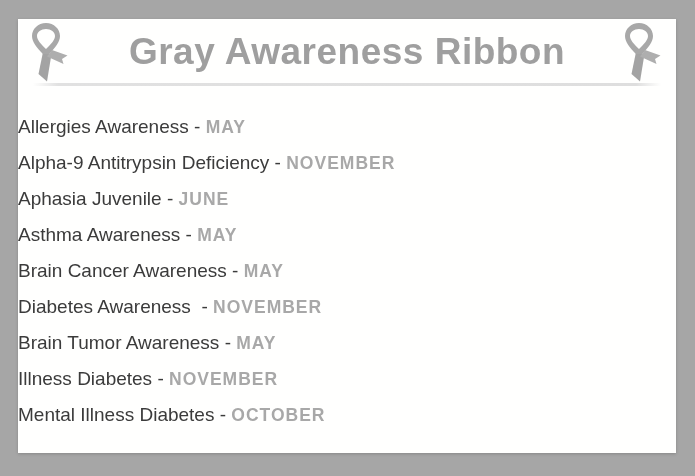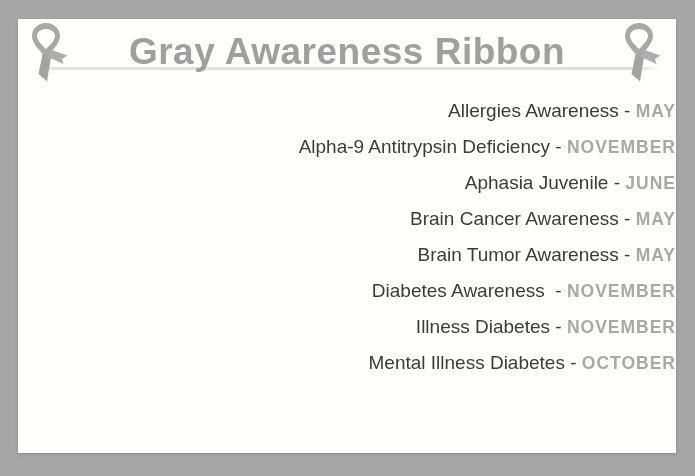--- a/index.html
+++ b/index.html
@@ -10,39 +10,39 @@
     overflow:hidden;
     font-family:"Liberation Sans", sans-serif;
   }
   .card {
     position:absolute;
     left:18px; top:19px;
     width:658px; height:434px;
     background:#fffffe;
     box-shadow:0 1px 3px rgba(0,0,0,0.18);
   }
-  .title-row { position:relative; height:48px; }
+  .title-row { position:relative; height:64px; }
   .page-title {
     position:absolute; left:0; right:0; top:13px;
     text-align:center;
     font-size:37px; line-height:40px; font-weight:bold;
     letter-spacing:0.5px;
     color:#9f9f9f;
   }
   .ribbon { position:absolute; top:4px; width:38px; height:59px; }
   .ribbon-left  { left:12px; }
   .ribbon-right { right:15px; }
   .divider {
     height:3px; margin:0 15px;
     background:linear-gradient(90deg, rgba(224,224,224,0) 0%, #e1e1e1 4%, #dedede 96%, rgba(224,224,224,0) 100%);
   }
   .month-list { margin-top:23px; }
   .list-row {
     line-height:35px;
-    text-align:right;
+    text-align:left;
     font-size:19px;
   }
   .cause, .sep { color:#3b3b3b; white-space:pre; }
   .month {
     color:#a8a8a8;
     font-weight:bold;
     font-size:17.5px;
     letter-spacing:1px;
     white-space:pre;
   }
@@ -78,27 +78,30 @@
     <div class="list-row">
       <span class="cause">Allergies Awareness</span><span class="sep"> - </span><span class="month">MAY</span>
     </div>
     <div class="list-row">
       <span class="cause">Alpha-9 Antitrypsin Deficiency</span><span class="sep"> - </span><span class="month">NOVEMBER</span>
     </div>
     <div class="list-row">
       <span class="cause">Aphasia Juvenile</span><span class="sep"> - </span><span class="month">JUNE</span>
     </div>
     <div class="list-row">
+      <span class="cause">Asthma Awareness</span><span class="sep"> - </span><span class="month">MAY</span>
+    </div>
+    <div class="list-row">
       <span class="cause">Brain Cancer Awareness</span><span class="sep"> - </span><span class="month">MAY</span>
     </div>
     <div class="list-row">
-      <span class="cause">Brain Tumor Awareness</span><span class="sep"> - </span><span class="month">MAY</span>
+      <span class="cause">Diabetes Awareness </span><span class="sep"> - </span><span class="month">NOVEMBER</span>
     </div>
     <div class="list-row">
-      <span class="cause">Diabetes Awareness </span><span class="sep"> - </span><span class="month">NOVEMBER</span>
+      <span class="cause">Brain Tumor Awareness</span><span class="sep"> - </span><span class="month">MAY</span>
     </div>
     <div class="list-row">
       <span class="cause">Illness Diabetes</span><span class="sep"> - </span><span class="month">NOVEMBER</span>
     </div>
     <div class="list-row">
       <span class="cause">Mental Illness Diabetes</span><span class="sep"> - </span><span class="month">OCTOBER</span>
     </div>
   </div>
 
 </div>

